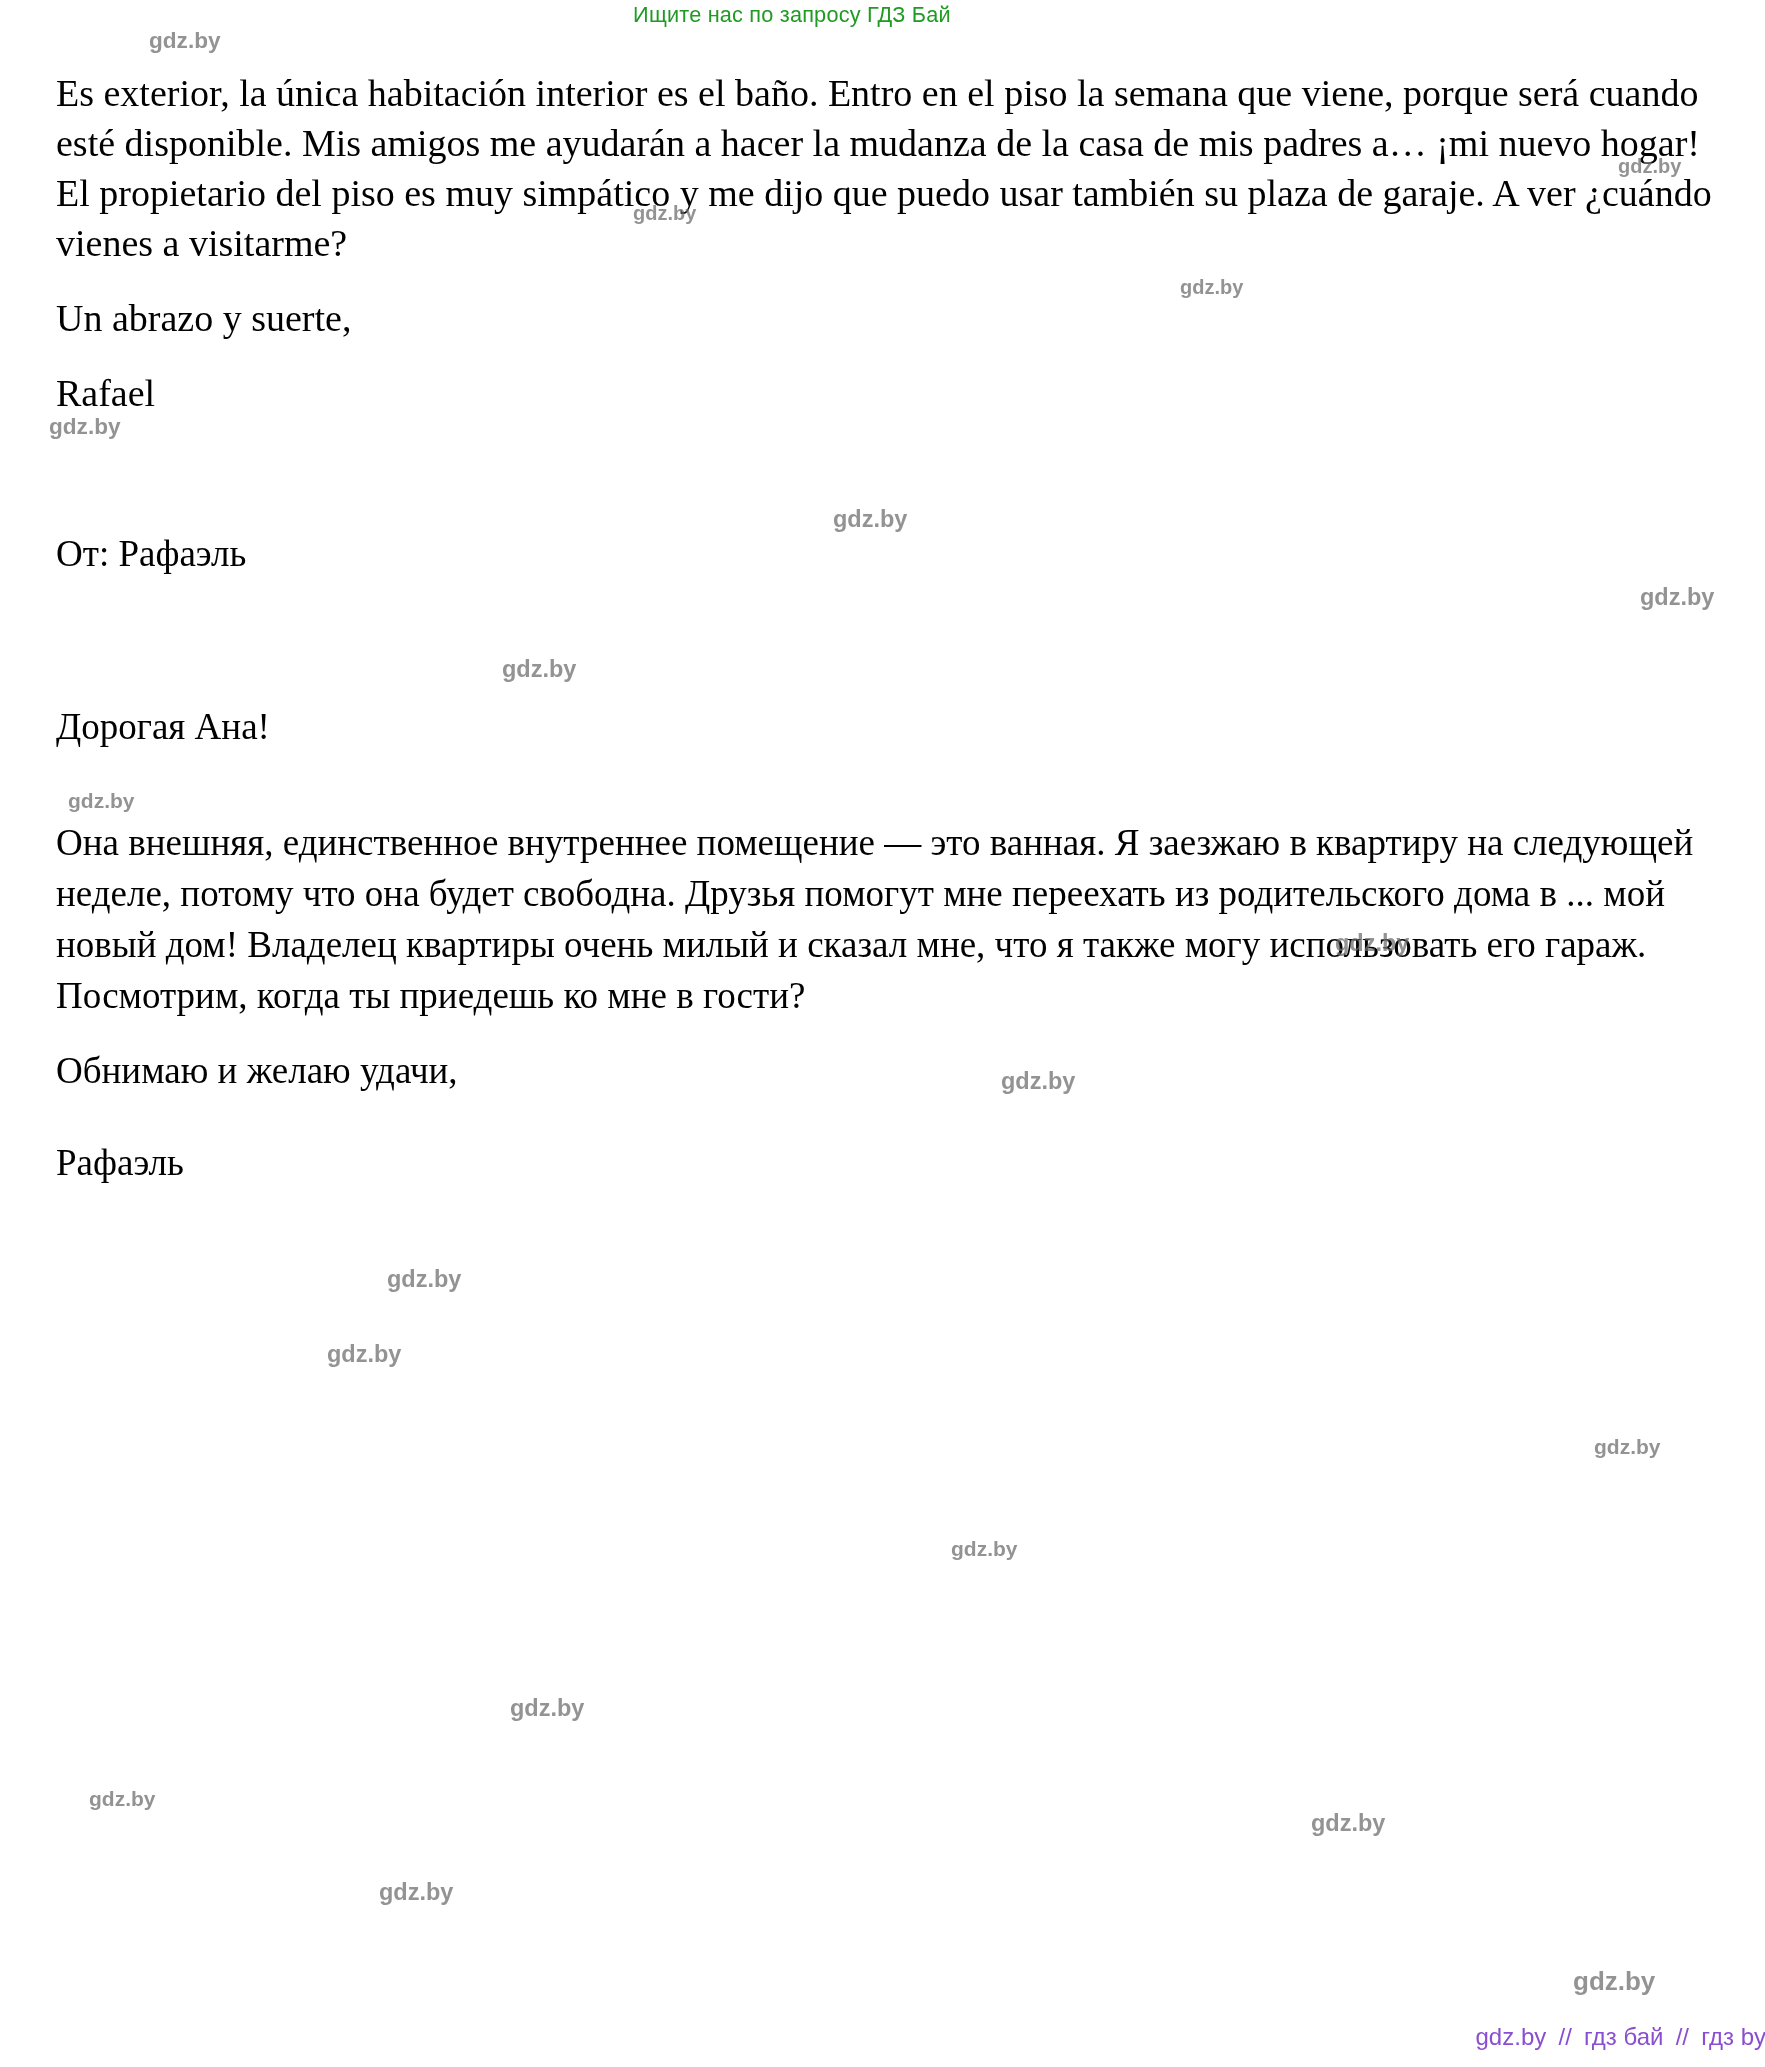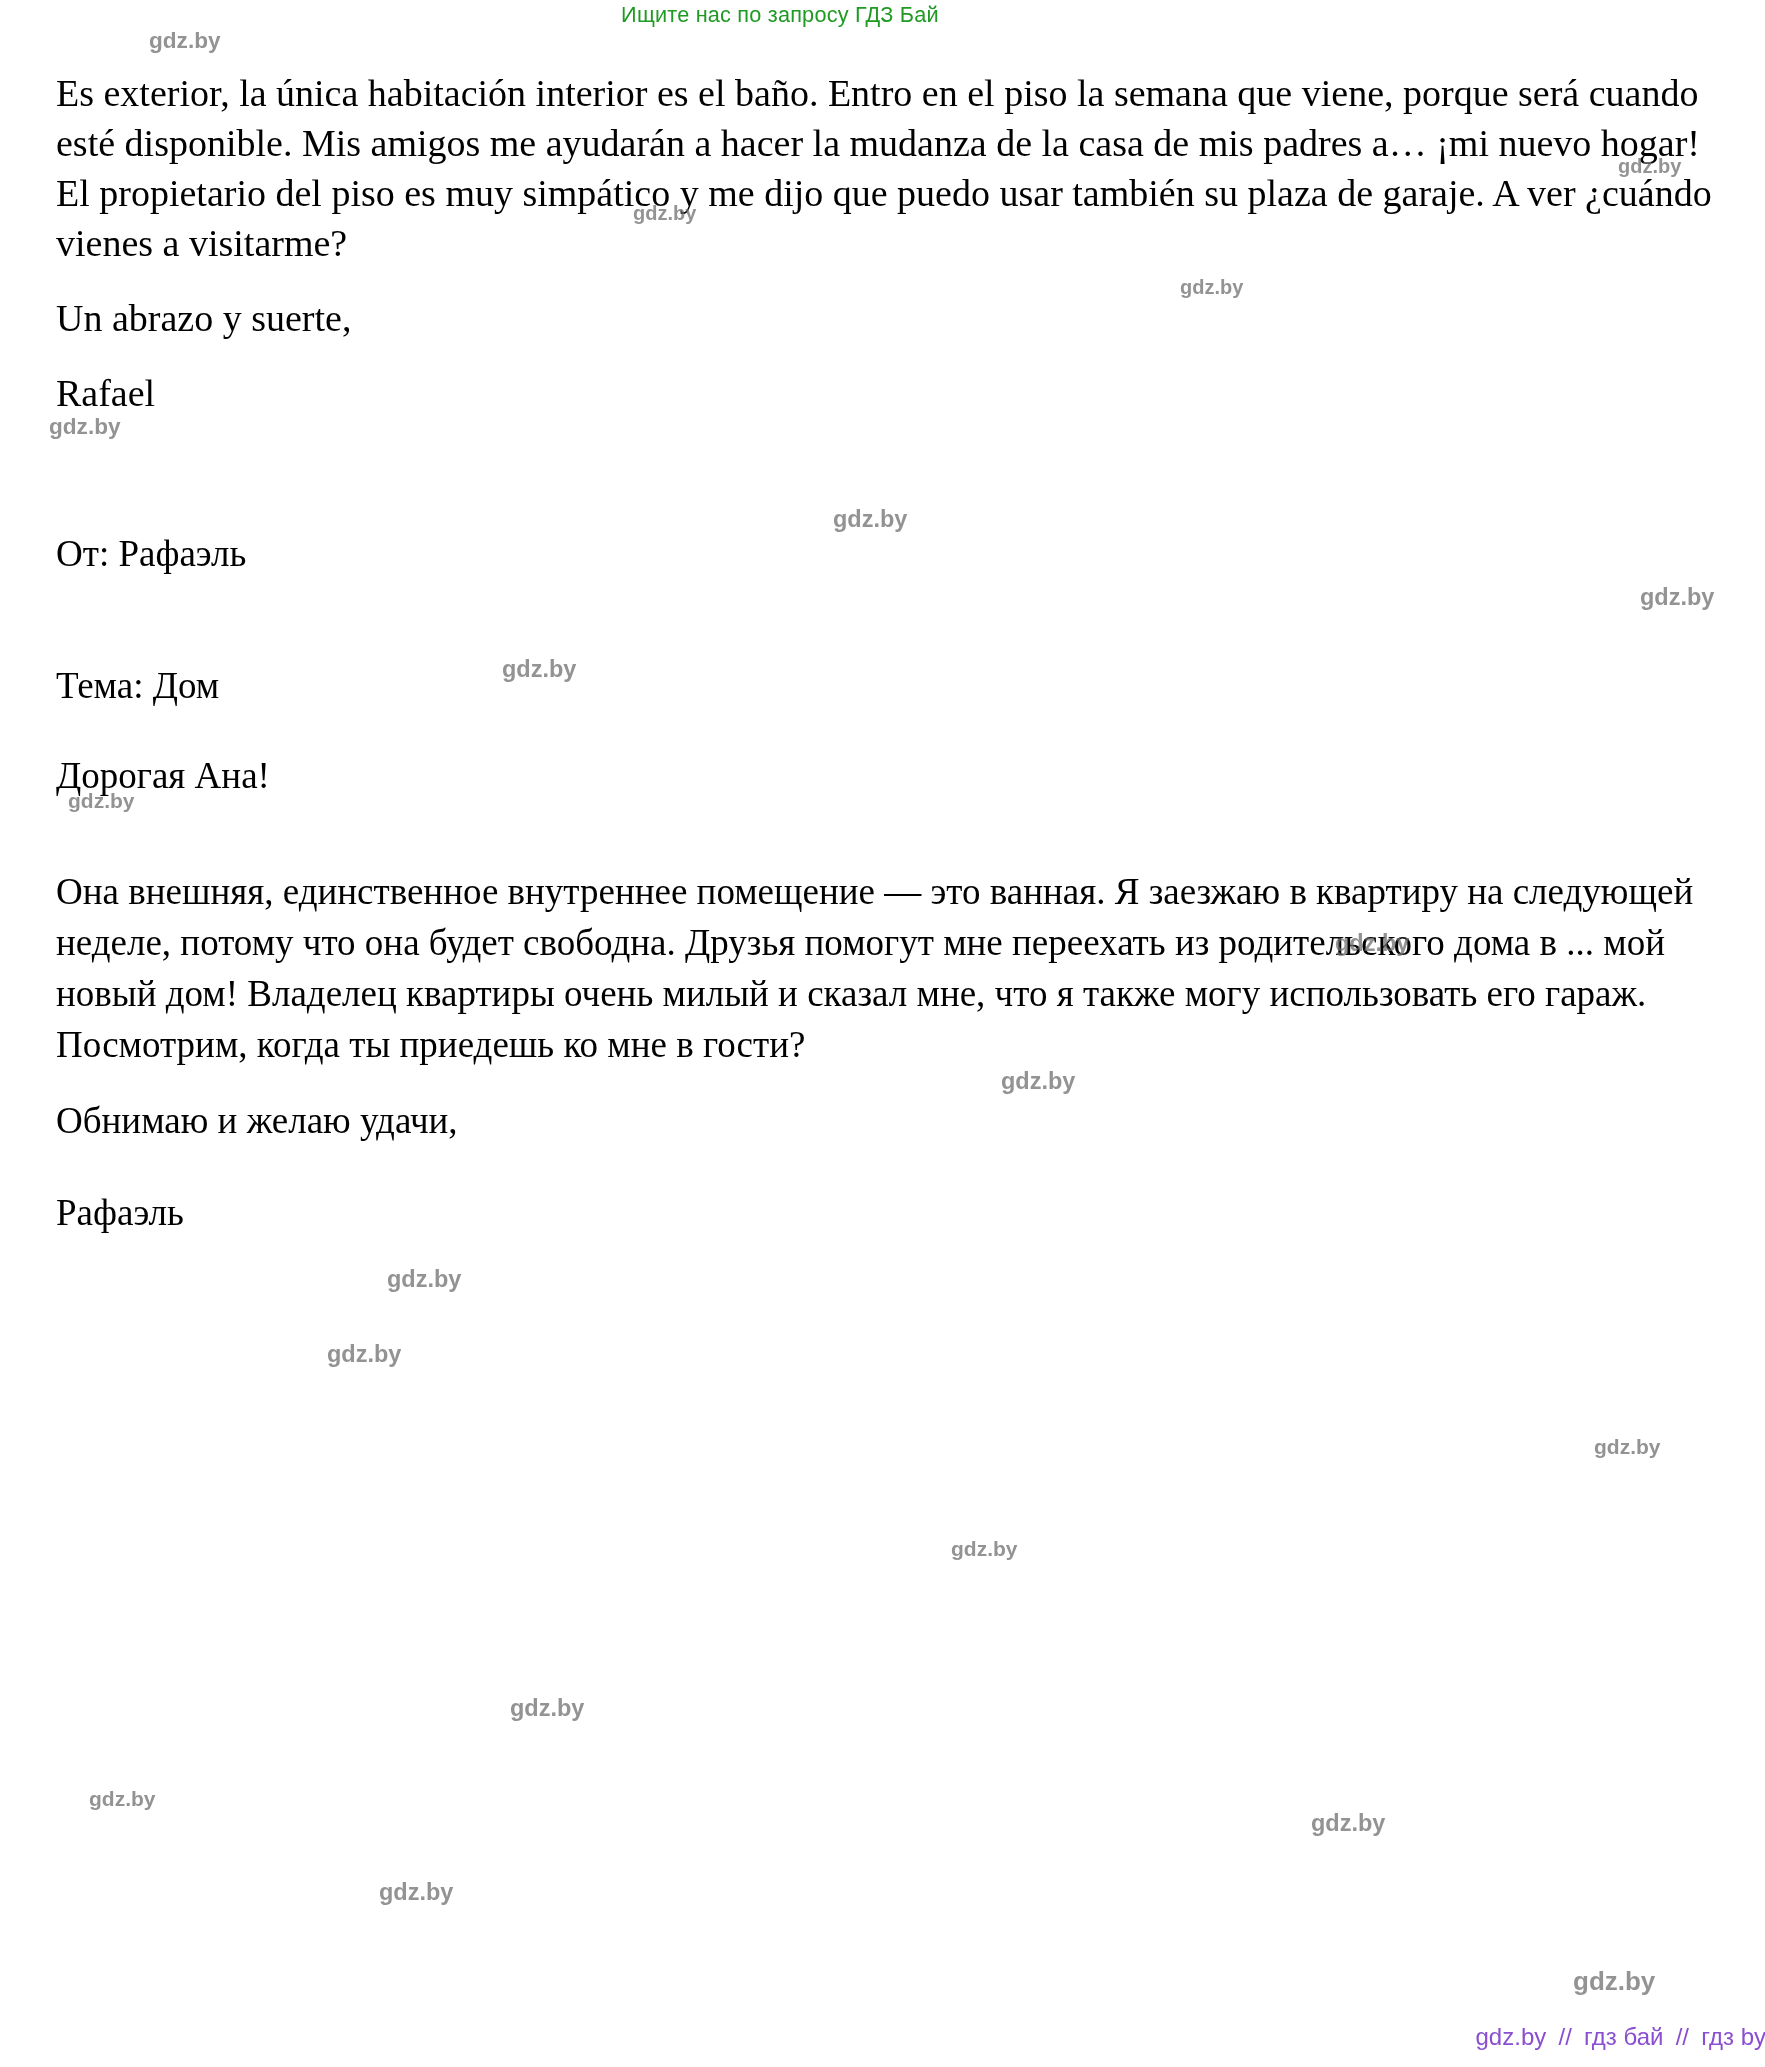--- a/index.html
+++ b/index.html
@@ -21,21 +21,21 @@
     width: 1766px;
     min-height: 2068px;
     box-sizing: border-box;
     padding: 0;
   }
 
   
   .top-banner {
     position: absolute;
     top: 1.9px;
-    left: 0;
+    left: 12px;
     width: 1560px;
     text-align: center;
     font-family: "Liberation Sans", sans-serif;
     font-size: 21.7px;
     color: #1f9a23;
     letter-spacing: 0.2px;
   }
 
   .content {
     position: relative;
@@ -113,21 +113,20 @@
     <div class="spacer-sm"></div>
     <p class="para para-es">Rafael</p>
 
     <div class="spacer-xl"></div>
 
     <p class="line-ru">От: Рафаэль</p>
     <div class="spacer-md"></div>
 
     <div class="spacer-md"></div>
 
-    <p class="line-ru">Тема: Дом</p>
     <div class="spacer-md"></div>
 
     <p class="line-ru">Дорогая Ана!</p>
     <div class="spacer-md"></div>
 
     <div class="spacer-sm"></div>
 
     <p class="block-ru">Она внешняя, единственное внутреннее помещение — это ванная. Я заезжаю в квартиру на следующей неделе, потому что она будет свободна. Друзья помогут мне переехать из родительского дома в ... мой новый дом! Владелец квартиры очень милый и сказал мне, что я также могу использовать его гараж. Посмотрим, когда ты приедешь ко мне в гости?</p>
     <div class="spacer-sm"></div>
 

